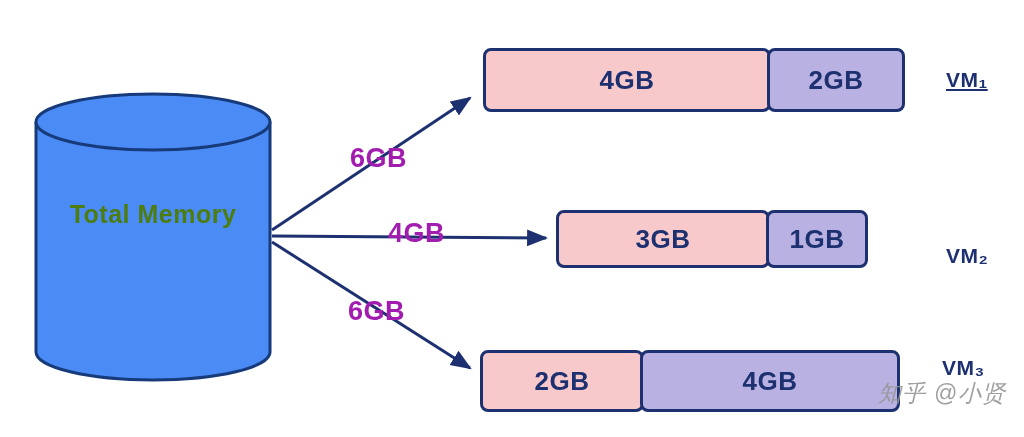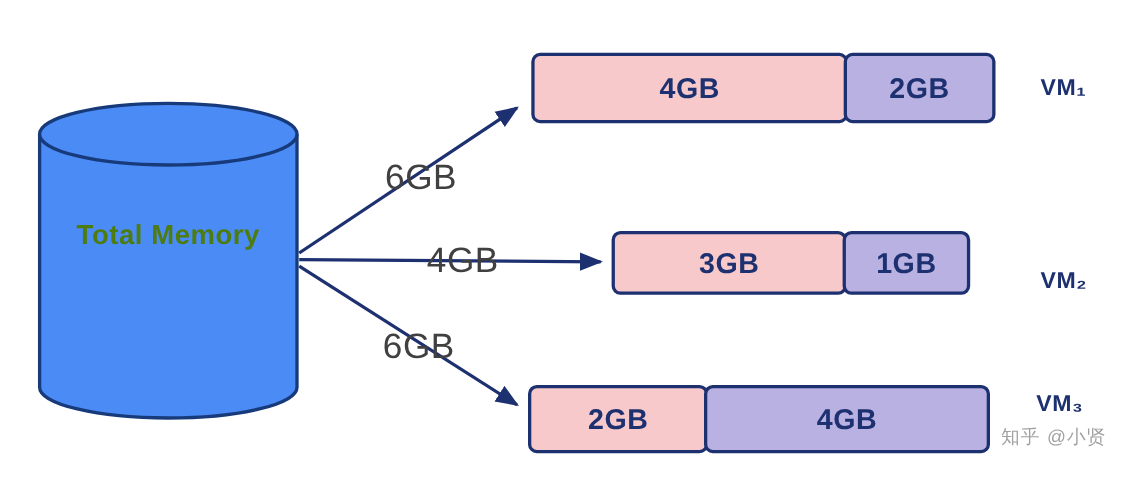--- a/index.html
+++ b/index.html
@@ -15,22 +15,22 @@
   
   .cyl-label{
     position:absolute;left:36px;top:198px;width:234px;
     text-align:center;color:#4d7c0f;
     font-size:25px;font-weight:600;line-height:33px;
     letter-spacing:.5px;
   }
 
   
   .flow-label{
-    position:absolute;color:#404040;
-    font-size:32px;font-weight:400;letter-spacing:.5px;
+    position:absolute;color:#a21caf;
+    font-size:27px;font-weight:700;letter-spacing:.5px;
   }
   .flow-1{left:350px;top:143px;}
   .flow-2{left:388px;top:218px;}
   .flow-3{left:348px;top:296px;}
 
   
   .bar-row{position:absolute;display:flex;align-items:stretch;}
   .seg{
     box-sizing:border-box;
     border:3px solid #1d3070;border-radius:8px;
@@ -39,41 +39,42 @@
   }
   .seg.pink{background:#f8c9cb;}
   .seg.purple{background:#b9b1e2;margin-left:-4px;z-index:2;}
 
   .row-vm1{left:483px;top:48px;height:64px;}
   .row-vm1 .pink{width:288px;}
   .row-vm1 .purple{width:138px;}
 
   .row-vm2{left:556px;top:210px;height:58px;}
   .row-vm2 .pink{width:214px;}
-  .row-vm2 .purple{width:116px;}
+  .row-vm2 .purple{width:102px;}
 
   .row-vm3{left:480px;top:350px;height:62px;}
   .row-vm3 .pink{width:164px;}
   .row-vm3 .purple{width:260px;}
 
   
   .vm-name{
     position:absolute;color:#1d3070;
     font-size:21px;font-weight:700;letter-spacing:.5px;
   }
-  .vm-name-1{left:946px;top:68px;}
+  .vm-name-1{left:946px;top:68px;text-decoration:underline;}
   .vm-name-2{left:946px;top:244px;}
   .vm-name-3{left:942px;top:356px;}
 
   
   .watermark{
     position:absolute;right:18px;bottom:28px;
     color:rgba(150,150,150,.9);
-    font-size:17px;font-weight:400;letter-spacing:1px;
+    font-size:23px;font-weight:400;letter-spacing:1px;
     z-index:5;
+    font-style:italic;
   }
 </style>
 </head>
 <body>
 
 <div class="canvas">
 
   <svg class="layer" viewBox="0 0 1024 437" xmlns="http://www.w3.org/2000/svg">
     <defs>
       <marker id="arrowhead" viewBox="0 0 10 8" refX="9" refY="4" markerWidth="7" markerHeight="6" orient="auto-start-reverse">

